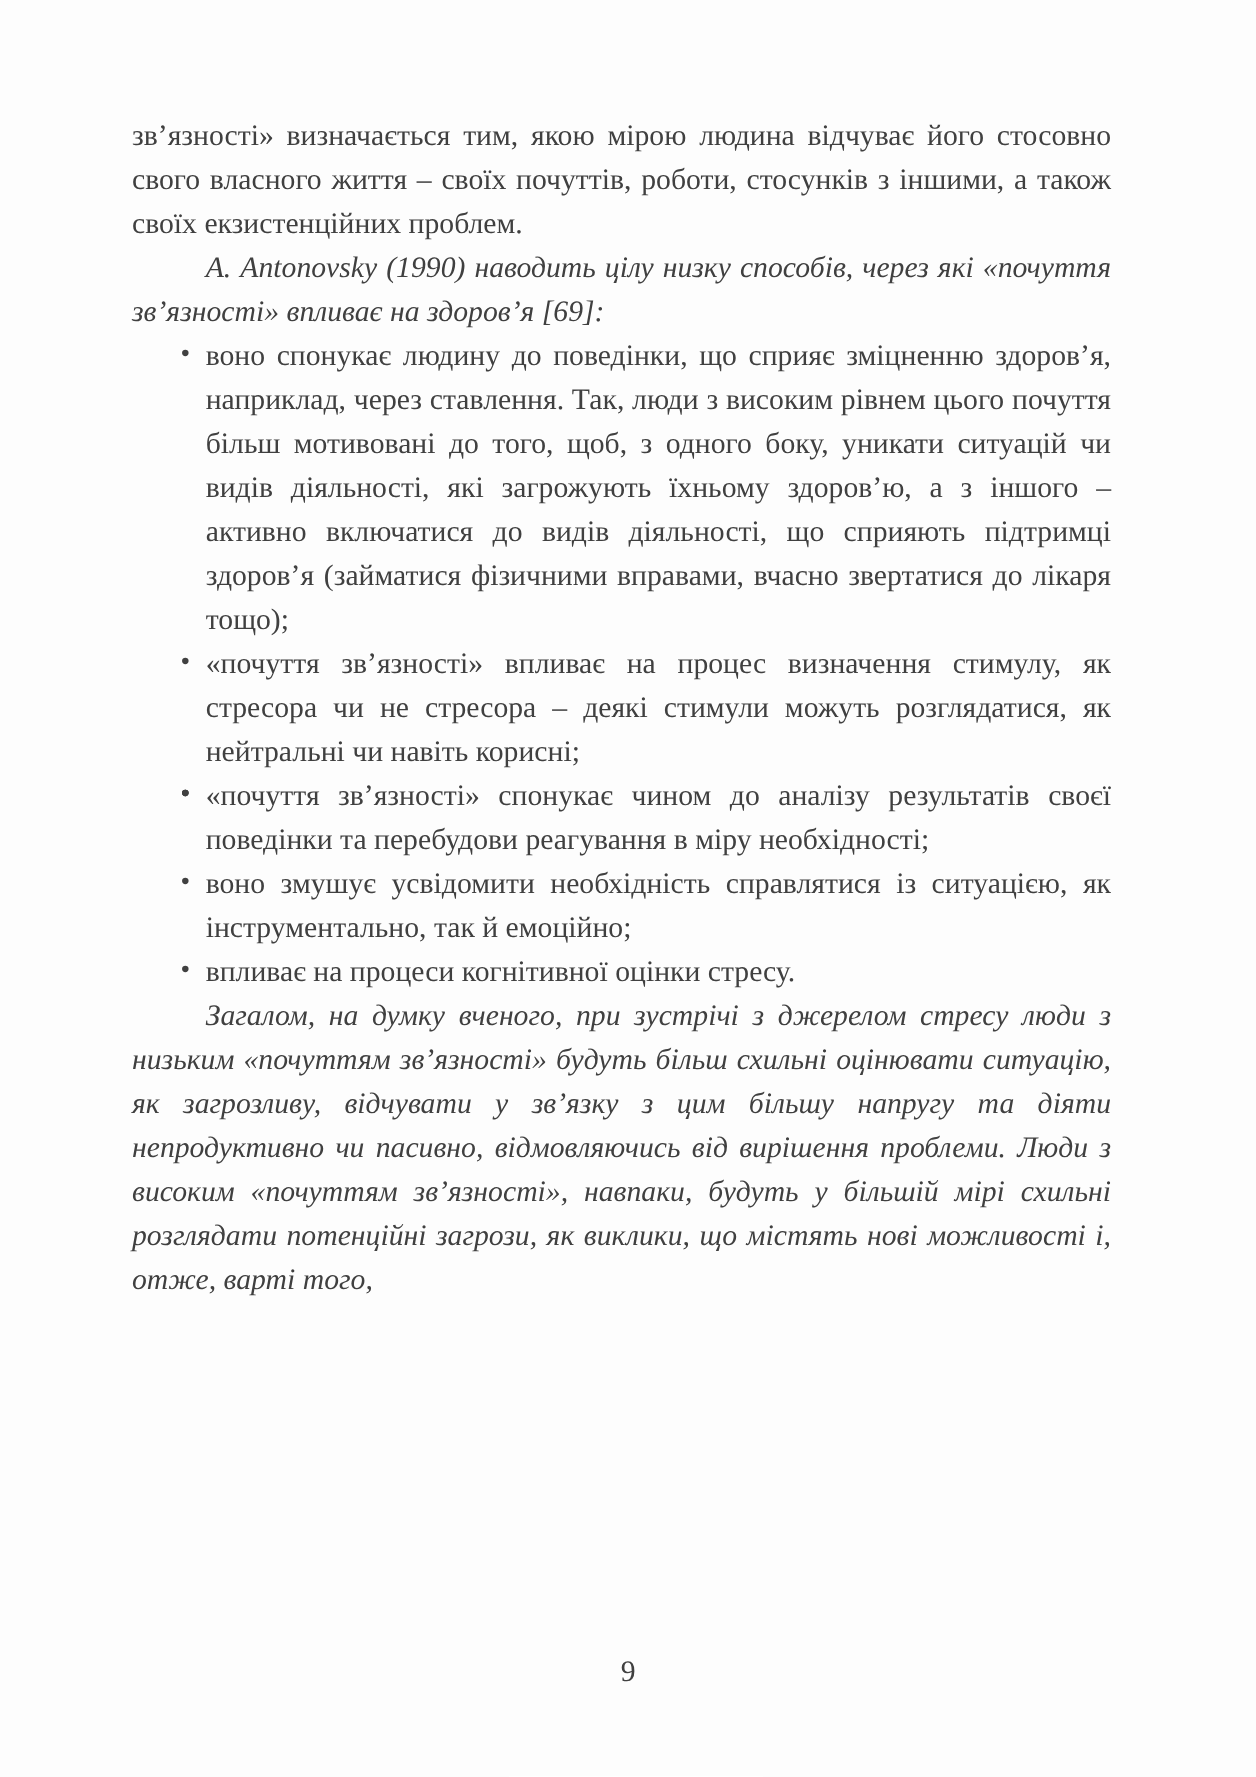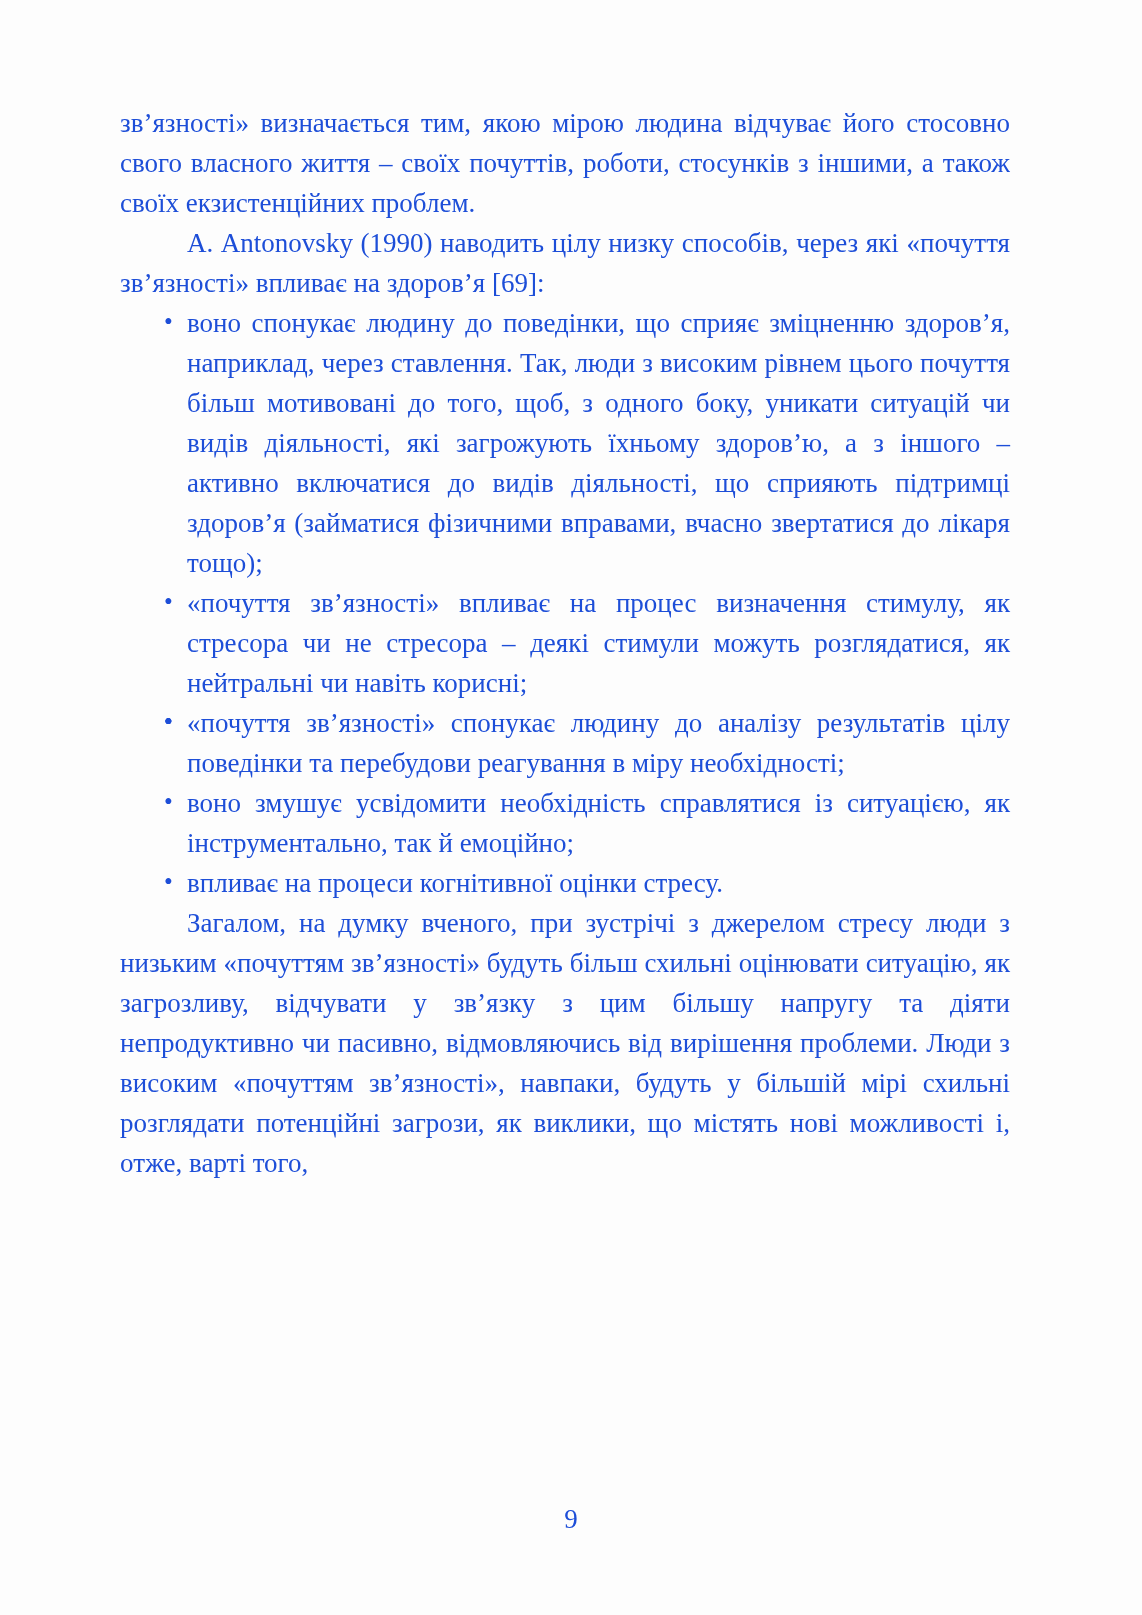--- a/index.html
+++ b/index.html
@@ -6,33 +6,34 @@
     margin: 0;
     padding: 0;
     background: #ffffff;
   }
   .page {
     position: relative;
     width: 1142px;
     height: 1615px;
     box-sizing: border-box;
     background: #fdfdfd;
-    color: #1d4ed8;
+    color: #404040;
     font-family: "Liberation Serif", "DejaVu Serif", serif;
     padding: 103px 132px 0 120px;
     overflow: hidden;
   }
   .body-text {
     font-size: 27px;
     line-height: 40px;
     text-align: justify;
     margin: 0;
   }
   .indent {
     text-indent: 67px;
+    font-style: italic;
   }
   .bullet-list {
     margin: 0;
   }
   .list-item {
     position: relative;
     font-size: 27px;
     line-height: 40px;
     text-align: justify;
     padding-left: 67px;
@@ -77,21 +78,21 @@
     <div class="list-item">
       <span class="marker">•</span>
     </div>
 
     <div class="list-item">
       <span class="marker">•</span>
     </div>
 
     <div class="list-item">
       <span class="marker">•</span>
-      <span>«почуття зв’язності» спонукає людину до аналізу результатів цілу поведінки та перебудови реагування в міру необхідності;</span>
+      <span>«почуття зв’язності» спонукає чином до аналізу результатів своєї поведінки та перебудови реагування в міру необхідності;</span>
     </div>
 
     <div class="list-item">
       <span class="marker">•</span>
       <span>воно змушує усвідомити необхідність справлятися із ситуацією, як інструментально, так й емоційно;</span>
     </div>
 
     <div class="list-item">
       <span class="marker">•</span>
       <span>впливає на процеси когнітивної оцінки стресу.</span>

